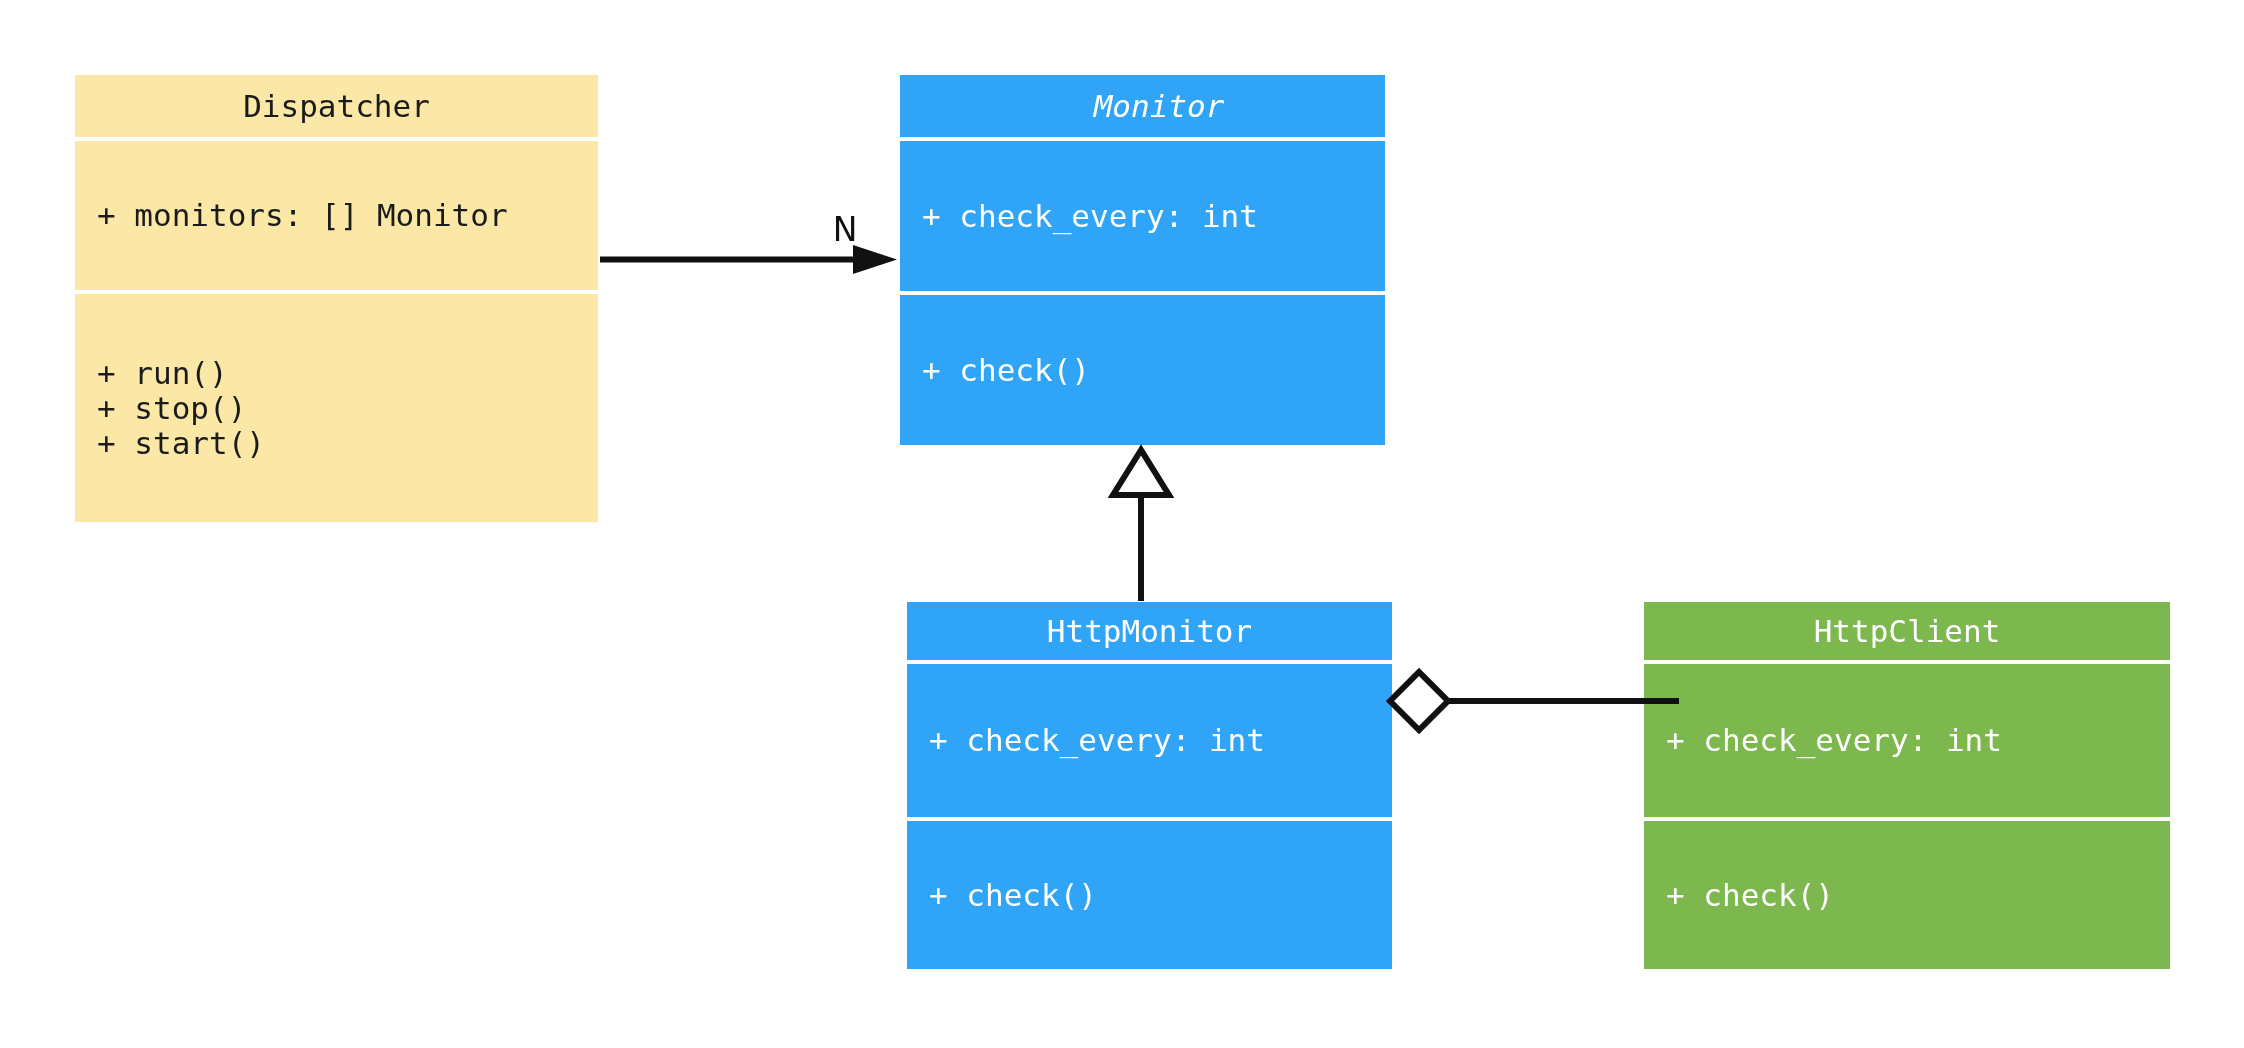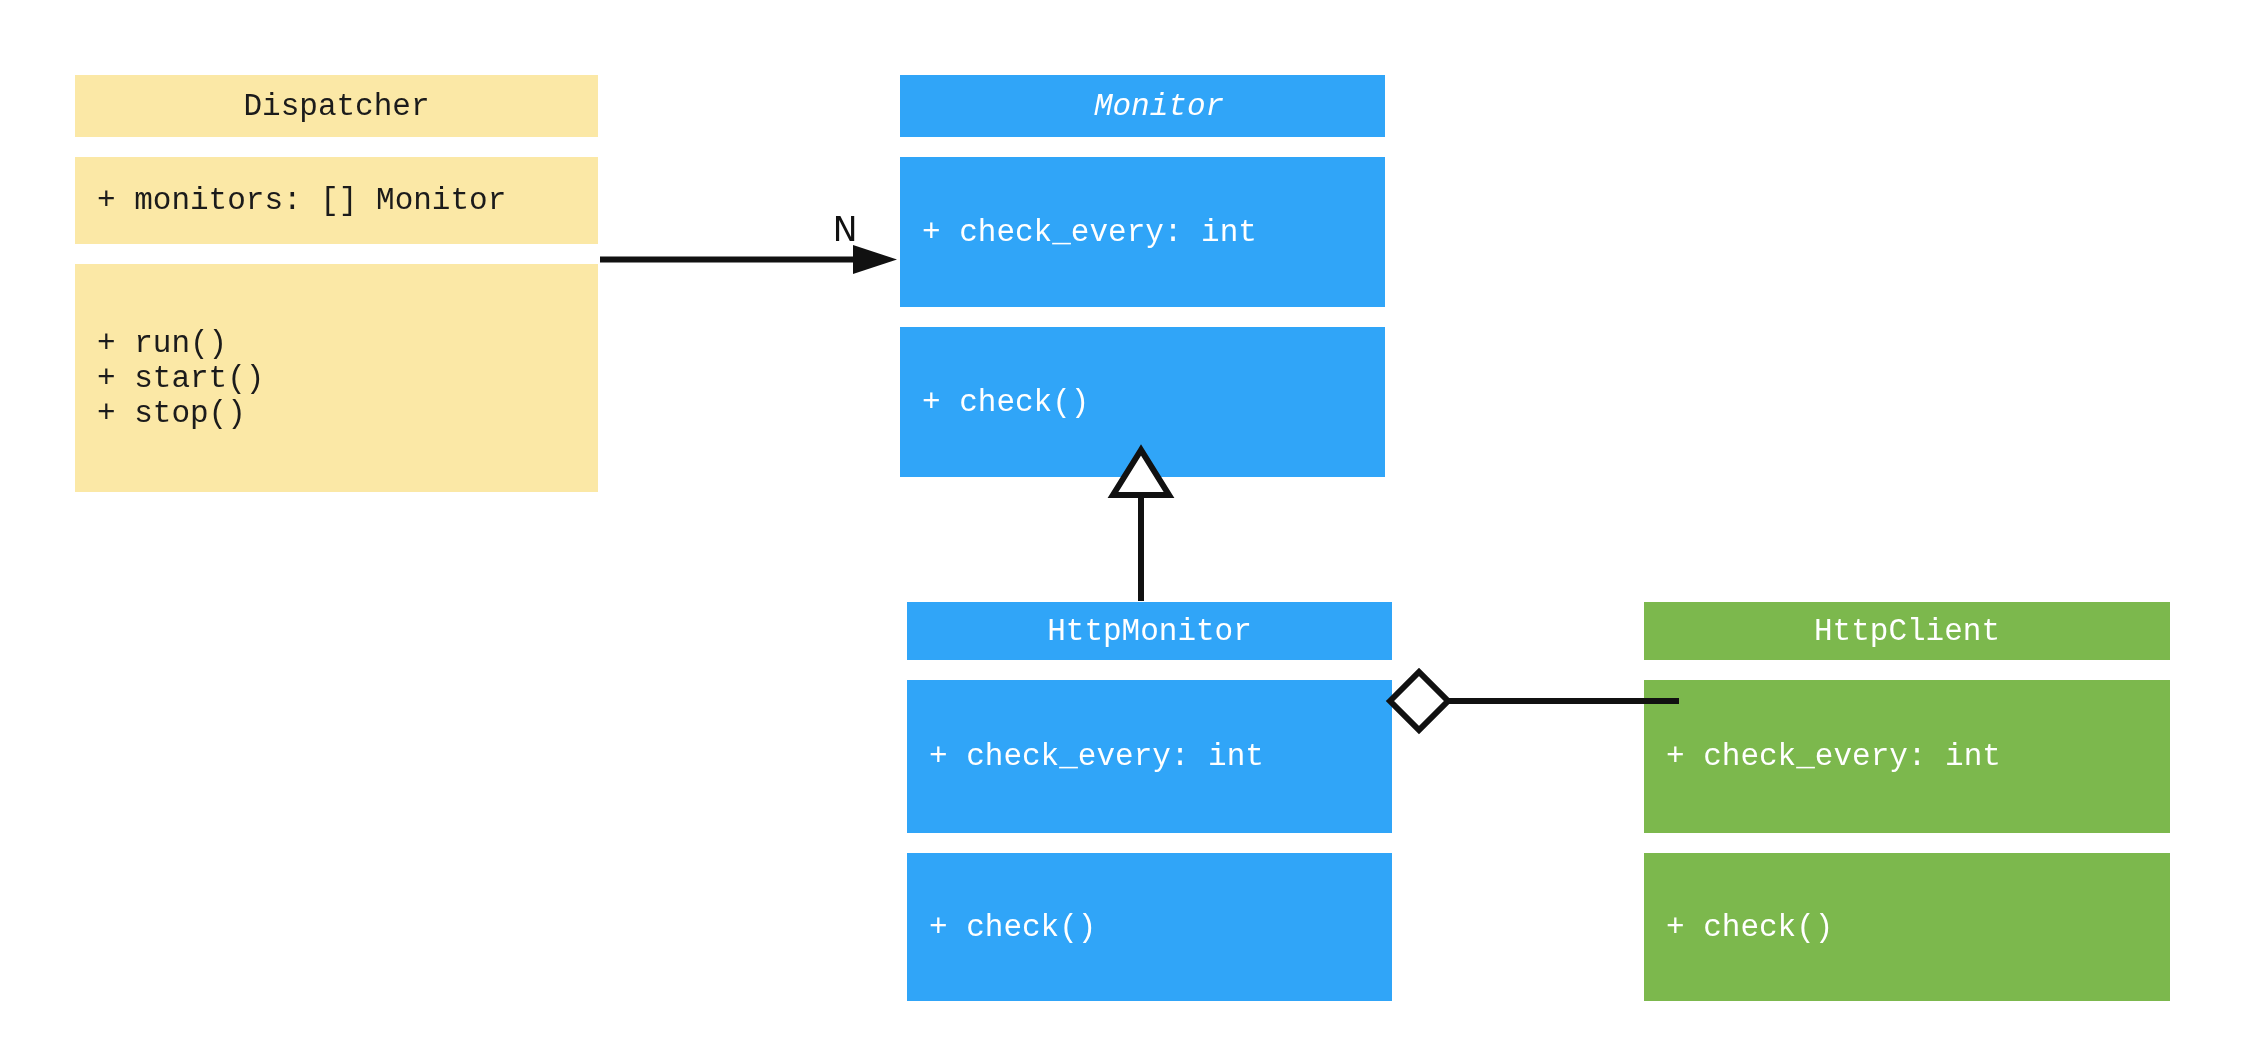--- a/index.html
+++ b/index.html
@@ -11,22 +11,21 @@
     background: #ffffff;
     font-family: "DejaVu Sans Mono", "Liberation Mono", monospace;
     overflow: hidden;
   }
 
   
   .uml-class {
     position: absolute;
     display: flex;
     flex-direction: column;
-    gap: 20px;              
-    font-family: Liberation Mono, monospace;
+    gap: 4px;              
   }
   .sec {
     background: var(--fill);
     color: var(--ink);
     box-sizing: border-box;
     width: 100%;
   }
   .sec.title {
     display: flex;
     align-items: center;
@@ -40,21 +39,21 @@
     padding-left: 22px;
     font-size: 31px;
     line-height: 35px;
     white-space: pre;
   }
   .abstract .title { font-style: italic; padding-left: 33px; }
 
   
   #box-dispatcher   { left:75px;   top:75px;  width:523px; }
   #box-dispatcher .title   { height:62px; }
-  #box-dispatcher .attrs   { height:87px; }
+  #box-dispatcher .attrs   { height:149px; }
   #box-dispatcher .methods { height:228px; }
 
   #box-monitor      { left:900px;  top:75px;  width:485px; }
   #box-monitor .title      { height:62px; }
   #box-monitor .attrs      { height:150px; }
   #box-monitor .methods    { height:150px; }
 
   #box-httpmonitor  { left:907px;  top:602px; width:485px; }
   #box-httpmonitor .title   { height:58px; }
   #box-httpmonitor .attrs   { height:153px; }
@@ -87,22 +86,22 @@
 
 <div class="canvas">
 
   <div class="uml-class" id="box-dispatcher" style="--fill: #FBE8A6; --ink: #1b1b1b;">
     <div class="sec title">Dispatcher</div>
     <div class="sec body attrs">
       <div>+ monitors: [] Monitor</div>
     </div>
     <div class="sec body methods">
       <div>+ run()</div>
+      <div>+ stop()</div>
       <div>+ start()</div>
-      <div>+ stop()</div>
     </div>
   </div>
 
   <div class="uml-class abstract" id="box-monitor" style="--fill: #30A5F8; --ink: #ffffff;">
     <div class="sec title">Monitor</div>
     <div class="sec body attrs">
       <div>+ check_every: int</div>
     </div>
     <div class="sec body methods">
       <div>+ check()</div>

